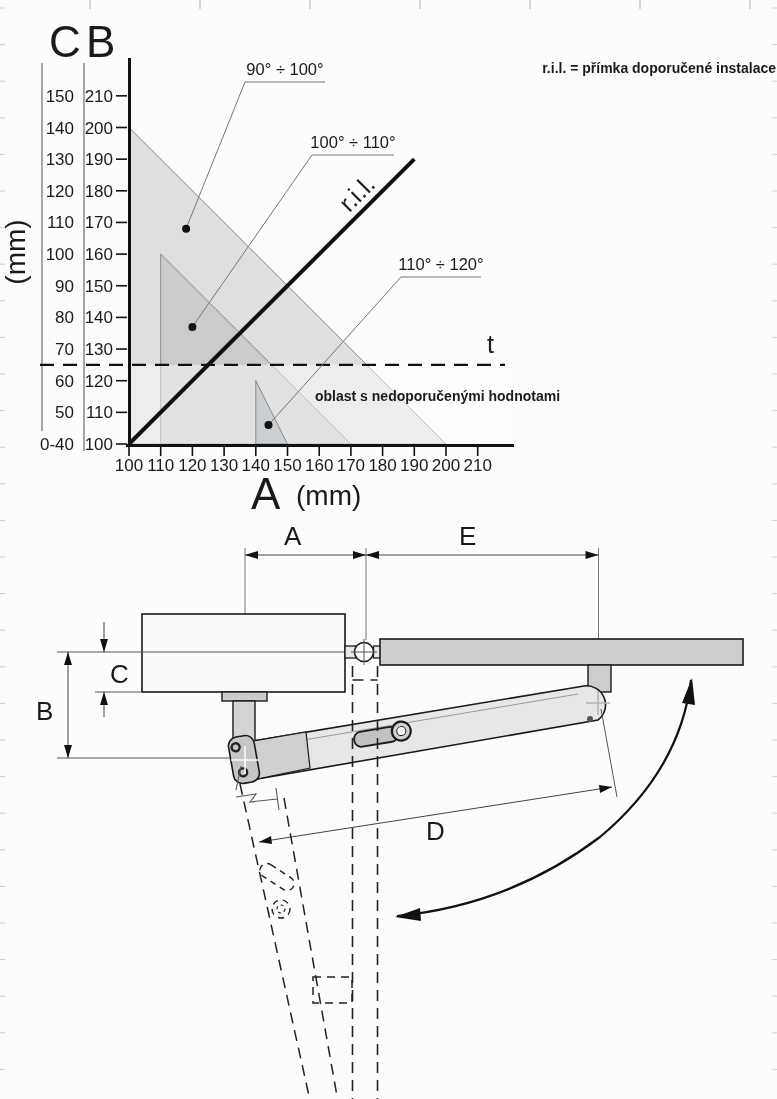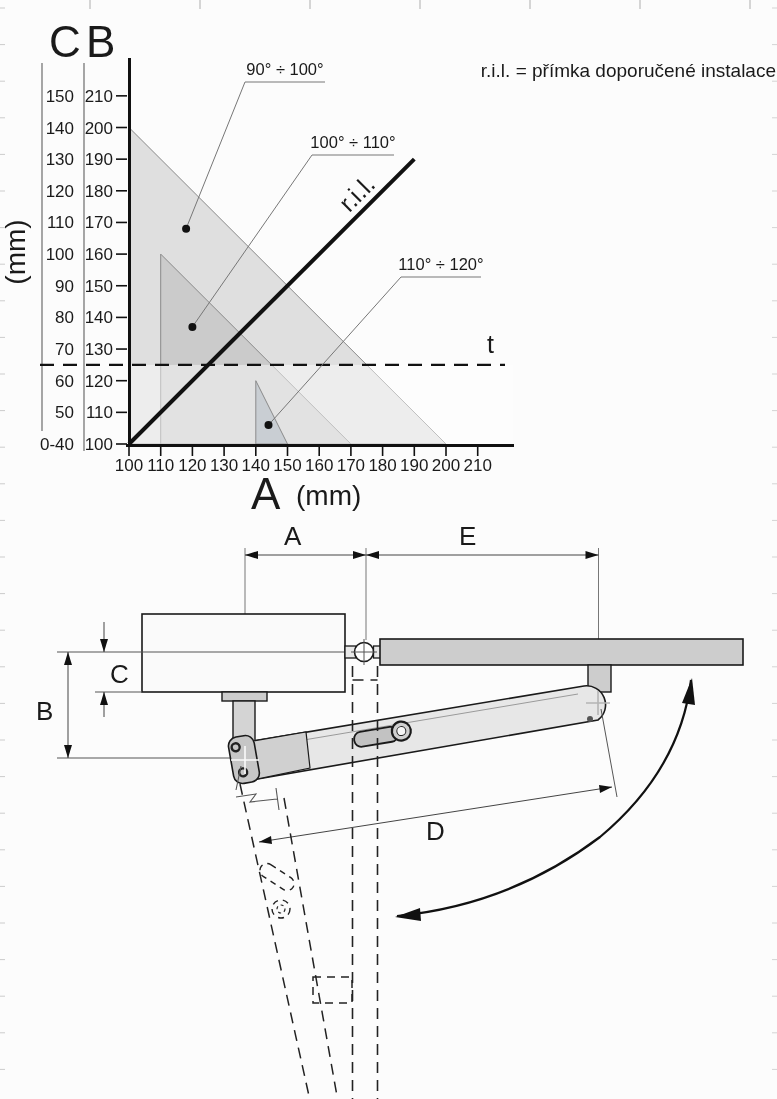--- a/index.html
+++ b/index.html
@@ -2,21 +2,21 @@
 <html><head>
 <meta charset="utf-8">
 <style>
   html,body{margin:0;padding:0;background:#ffffff;}
   .page{position:relative;width:777px;height:1099px;background:#fcfcfc;overflow:hidden;
         font-family:"Liberation Sans","DejaVu Sans",sans-serif;color:#1a1a1a;}
   svg{position:absolute;left:0;top:0;pointer-events:none;}
   .lbl{position:absolute;white-space:nowrap;line-height:1;color:#1a1a1a;}
   .big{font-size:44px;}
   .unit{font-size:28px;}
-  .note{font-weight:normal;font-size:19px;}
+  .note{font-weight:bold;font-size:14px;}
   .dim{font-size:26px;}
   .rot-y{transform:rotate(-90deg);transform-origin:center;}
   .rot-ril{transform:rotate(-45deg);transform-origin:center;font-size:25px;}
   .tlab{font-size:25px;}
 </style>
 </head>
 <body>
 
 <div class="page">
 
@@ -272,20 +272,21 @@
       <polygon points="395,917 420,908 421,921" fill="#111"></polygon>
     </g>
   </svg>
 
   <div class="lbl big" style="left:49px;top:20px;">C</div>
   <div class="lbl big" style="left:86px;top:20px;">B</div>
   <div class="lbl unit rot-y" style="left:-20px;top:238px;width:72px;text-align:center;">(mm)</div>
   <div class="lbl big" style="left:251px;top:472px;">A</div>
   <div class="lbl unit" style="left:296px;top:482px;">(mm)</div>
   <div class="lbl note" style="left:420px;top:61px;width:356px;text-align:right;">r.i.l. = přímka doporučené instalace</div>
+  <div class="lbl note" style="left:315px;top:389px;">oblast s nedoporučenými hodnotami</div>
   <div class="lbl tlab" style="left:487px;top:332px;">t</div>
   <div class="lbl rot-ril" style="left:320px;top:181px;width:74px;text-align:center;">r.i.l.</div>
 
   <div class="lbl dim" style="left:284px;top:523px;">A</div>
   <div class="lbl dim" style="left:459px;top:523px;">E</div>
   <div class="lbl dim" style="left:36px;top:698px;">B</div>
   <div class="lbl dim" style="left:110px;top:661px;">C</div>
   <div class="lbl dim" style="left:426px;top:818px;">D</div>
 
 </div>

